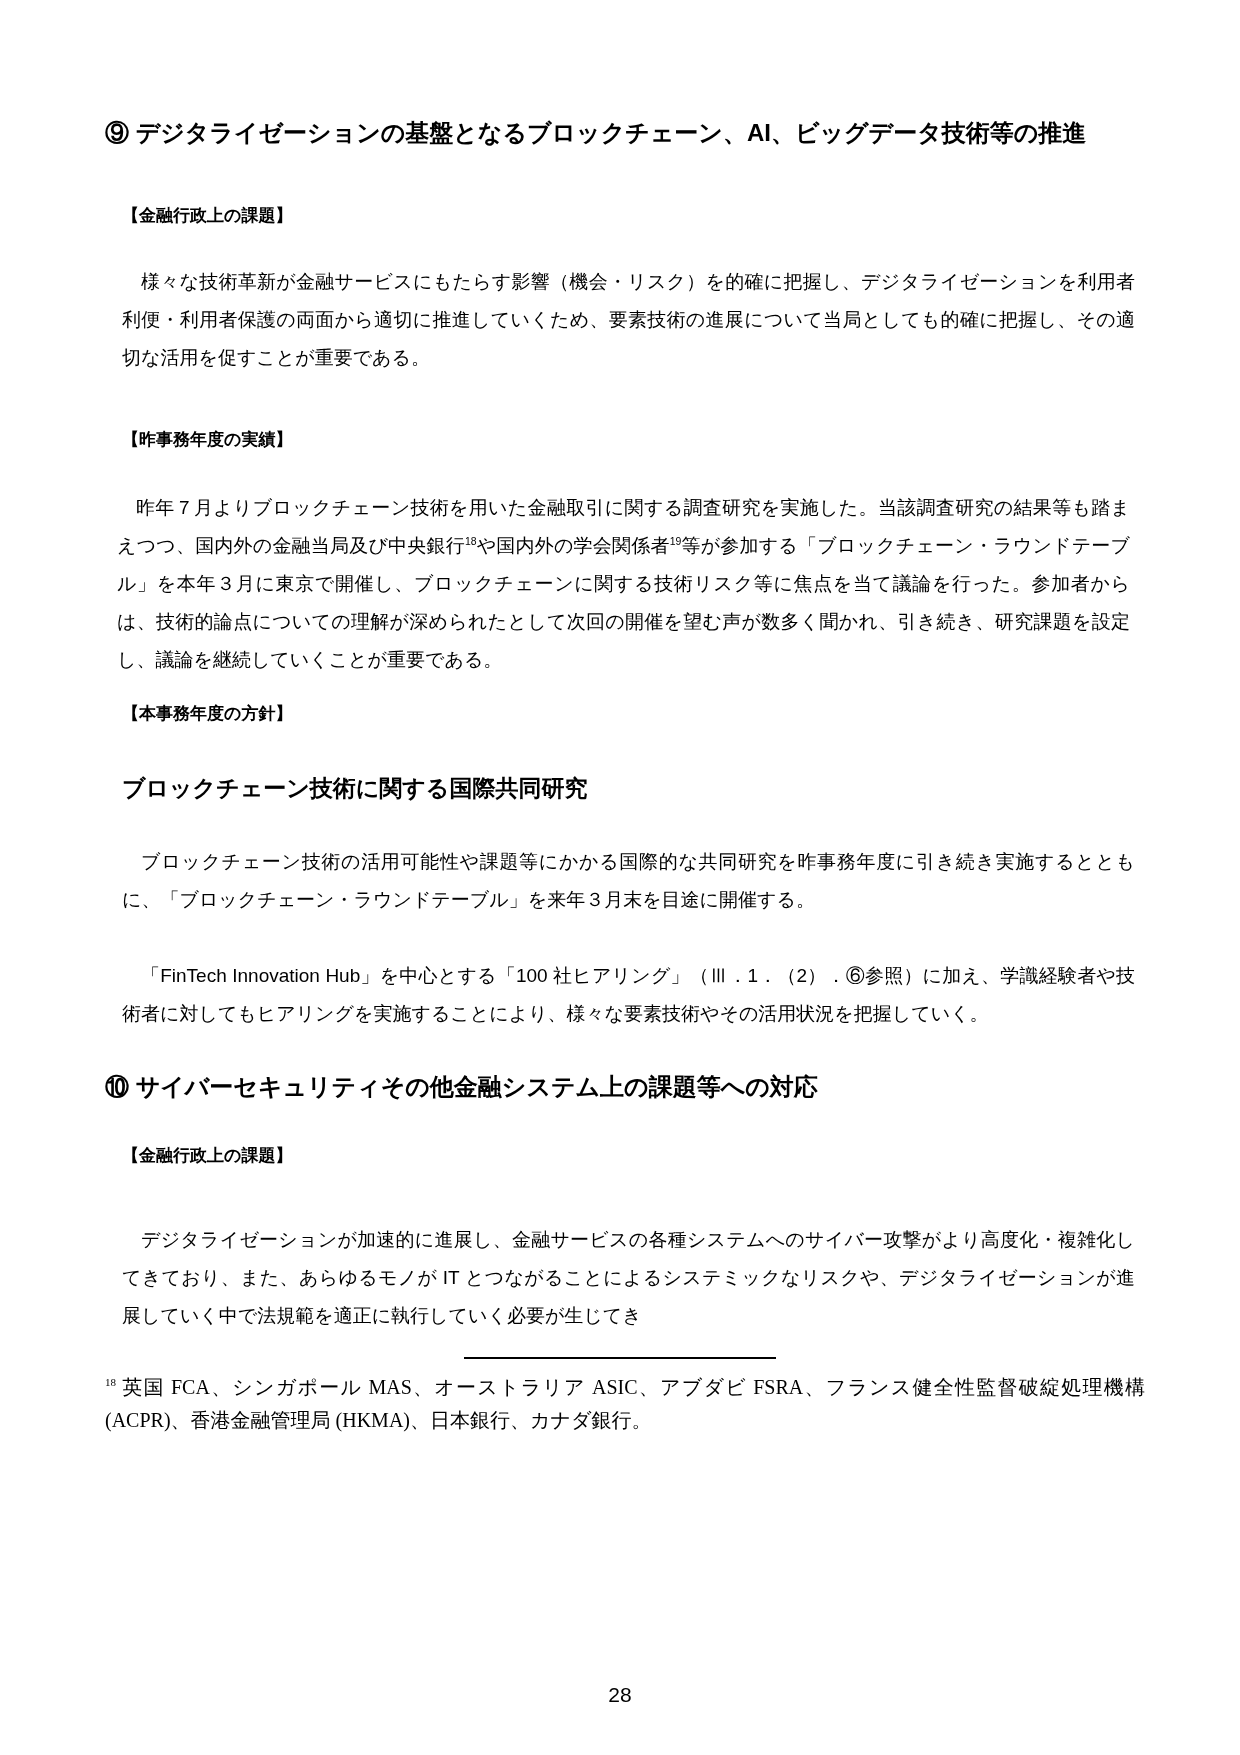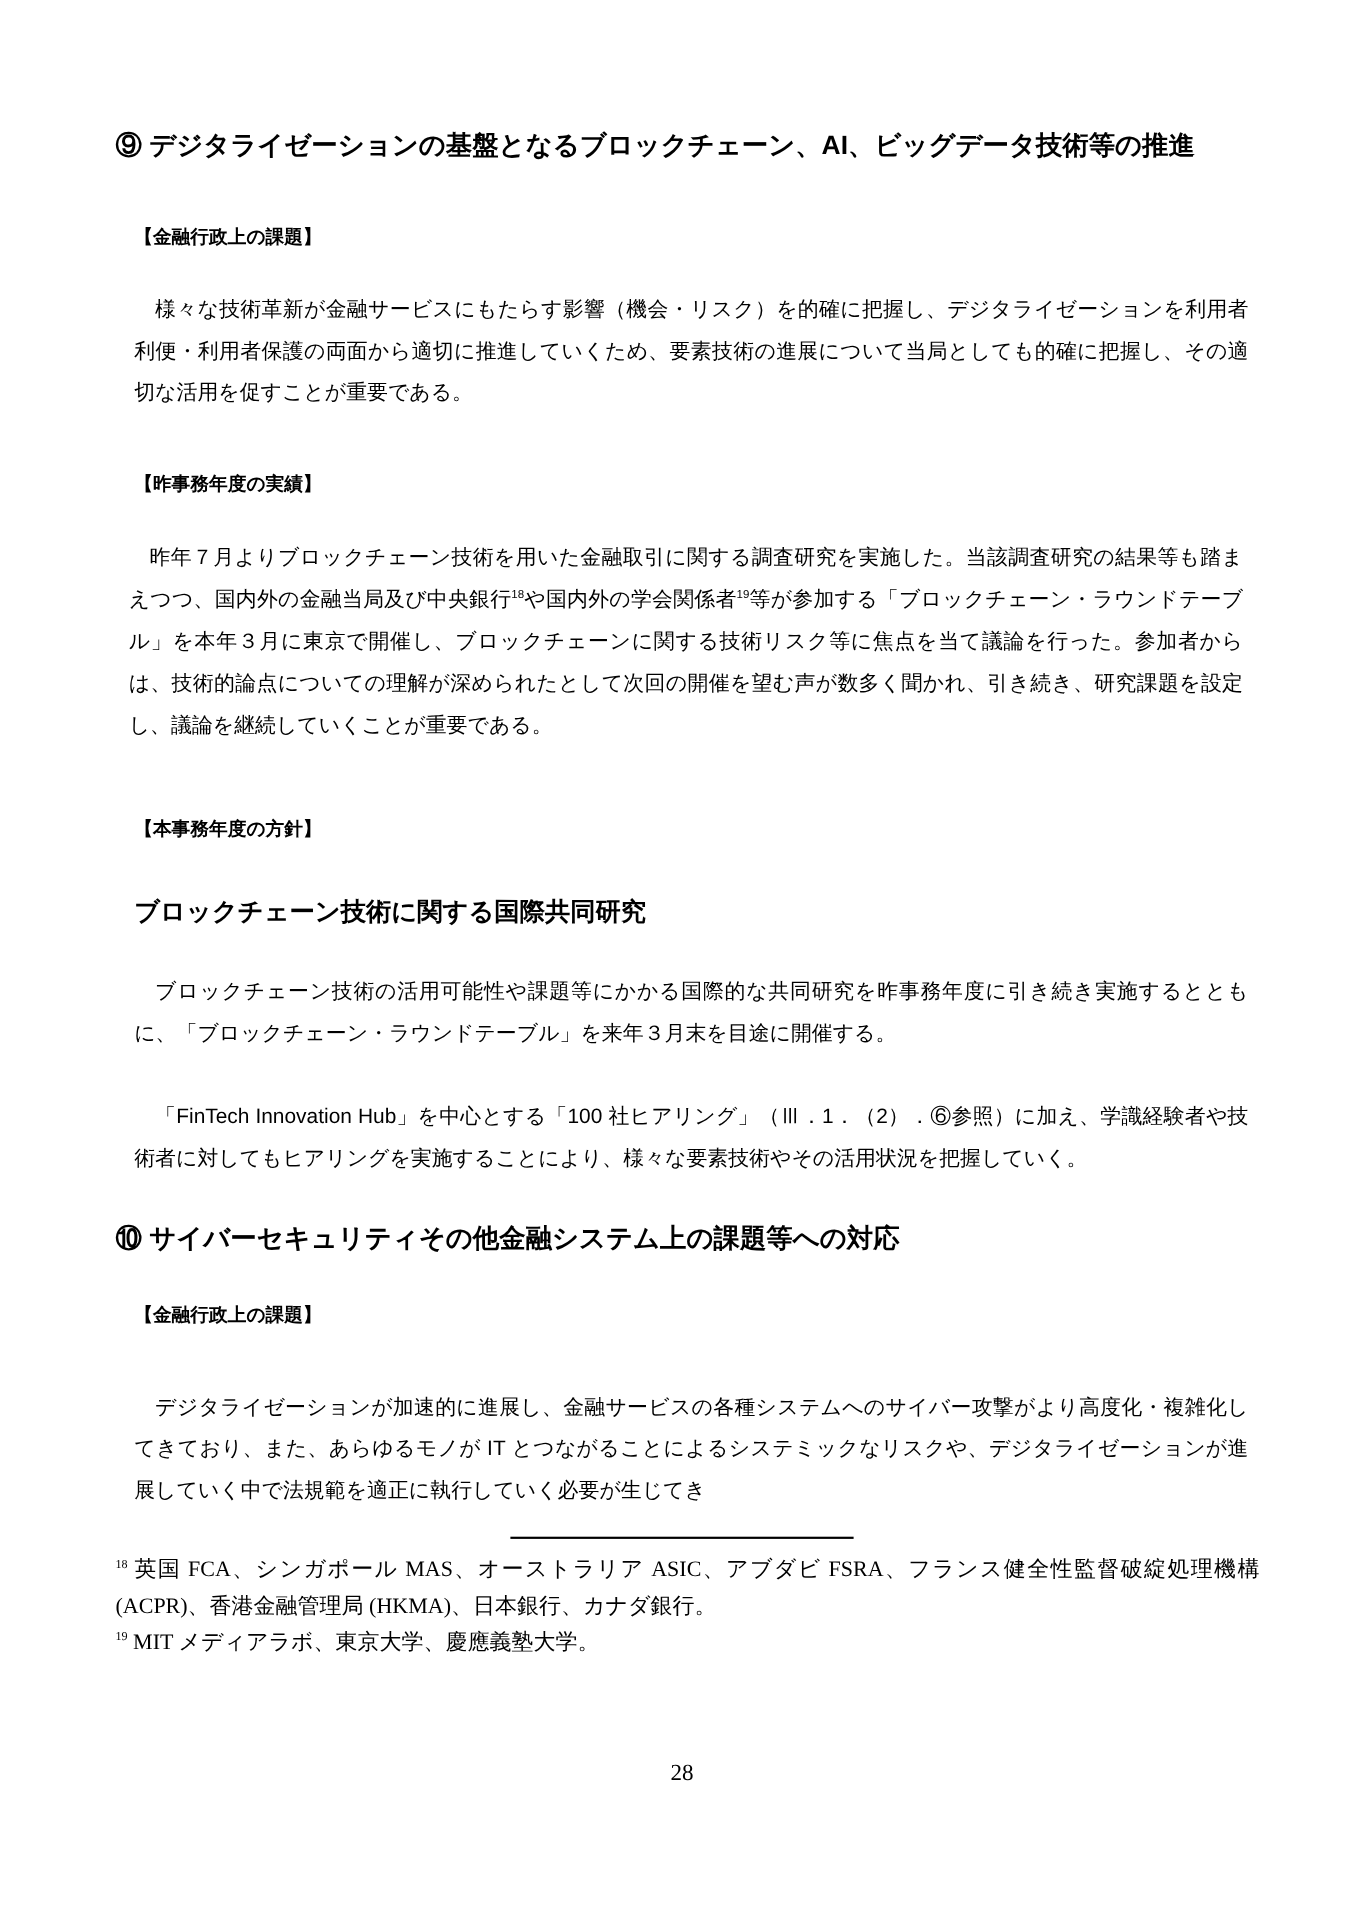--- a/index.html
+++ b/index.html
@@ -47,21 +47,21 @@
   }
   .para sup, .fn sup {
     font-size: 0.55em;
     line-height: 0;
     vertical-align: super;
   }
   #label-issues-1   { margin-top: 44px; }
   #para-digital     { margin-top: 28px; }
   #label-results    { margin-top: 44px; }
   #para-results     { margin-top: 30px; margin-left: 12px; }
-  #label-policy     { margin-top: 56px; }
+  #label-policy     { margin-top: 16px; }
   #subhead-blockchain { margin-top: 36px; }
   #para-blockchain  { margin-top: 36px; }
   #subhead-fintech  { margin-top: 40px; }
   #para-fintech     { margin-top: 38px; }
   #heading-10       { margin-top: 34px; }
   #label-issues-2   { margin-top: 30px; }
   #para-cyber       { margin-top: 46px; }
   .fn-separator {
     margin-top: 22px;
     width: 312px;
@@ -73,25 +73,25 @@
     font-family: "Liberation Serif", serif;
     font-size: 20px;
     line-height: 33px;
     margin: 0;
     width: 1040px;
     text-align: justify;
   }
   #fn-18 { margin-top: 12px; }
   .page-number {
     position: absolute;
-    top: 1599px;
+    top: 1683px;
     left: 0;
     width: 100%;
     text-align: center;
-    font-family: Liberation Serif, serif;
+    font-family: Liberation Sans, sans-serif;
     font-size: 21px;
   }
 </style>
 </head>
 <body>
 
 <div class="page">
   <div class="content">
 
     <h1 class="num-heading" id="heading-9">⑨ デジタライゼーションの基盤となるブロックチェーン、AI、ビッグデータ技術等の推進</h1>
@@ -116,18 +116,17 @@
     <h1 class="num-heading" id="heading-10">⑩ サイバーセキュリティその他金融システム上の課題等への対応</h1>
 
     <div class="bracket-label" id="label-issues-2">【金融行政上の課題】</div>
 
     <p class="para" id="para-cyber">デジタライゼーションが加速的に進展し、金融サービスの各種システムへのサイバー攻撃がより高度化・複雑化してきており、また、あらゆるモノが IT とつながることによるシステミックなリスクや、デジタライゼーションが進展していく中で法規範を適正に執行していく必要が生じてき</p>
 
     <hr class="fn-separator">
 
     <p class="fn" id="fn-18"><sup>18</sup><span> 英国 FCA、シンガポール MAS、オーストラリア ASIC、アブダビ FSRA、フランス健全性監督破綻処理機構 (ACPR)、香港金融管理局 (HKMA)、日本銀行、カナダ銀行。</span></p>
 
-    <p class="fn" id="fn-19"><sup>19</sup><span> MIT メディアラボ、東京大学、慶應義塾大学。</span></p>
 
   </div>
 
   <div class="page-number">28</div>
 </div>
 
 </body></html>

